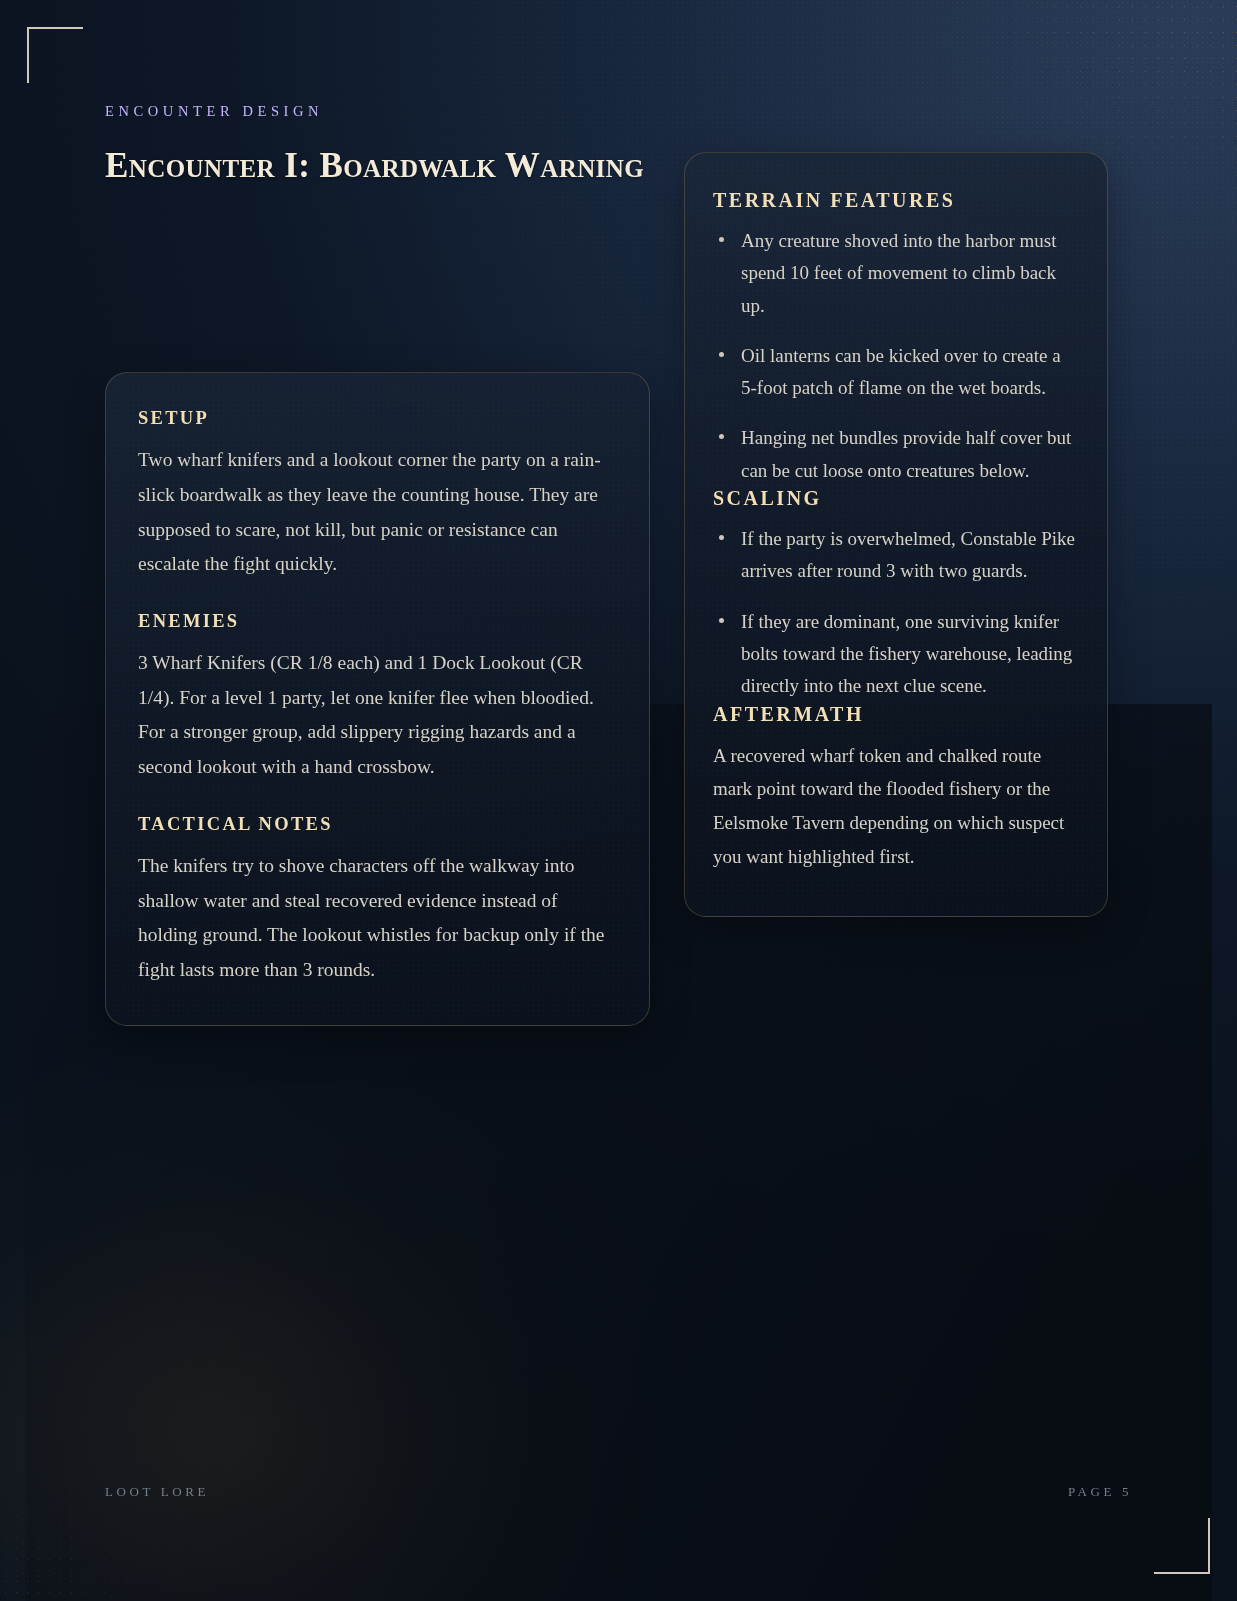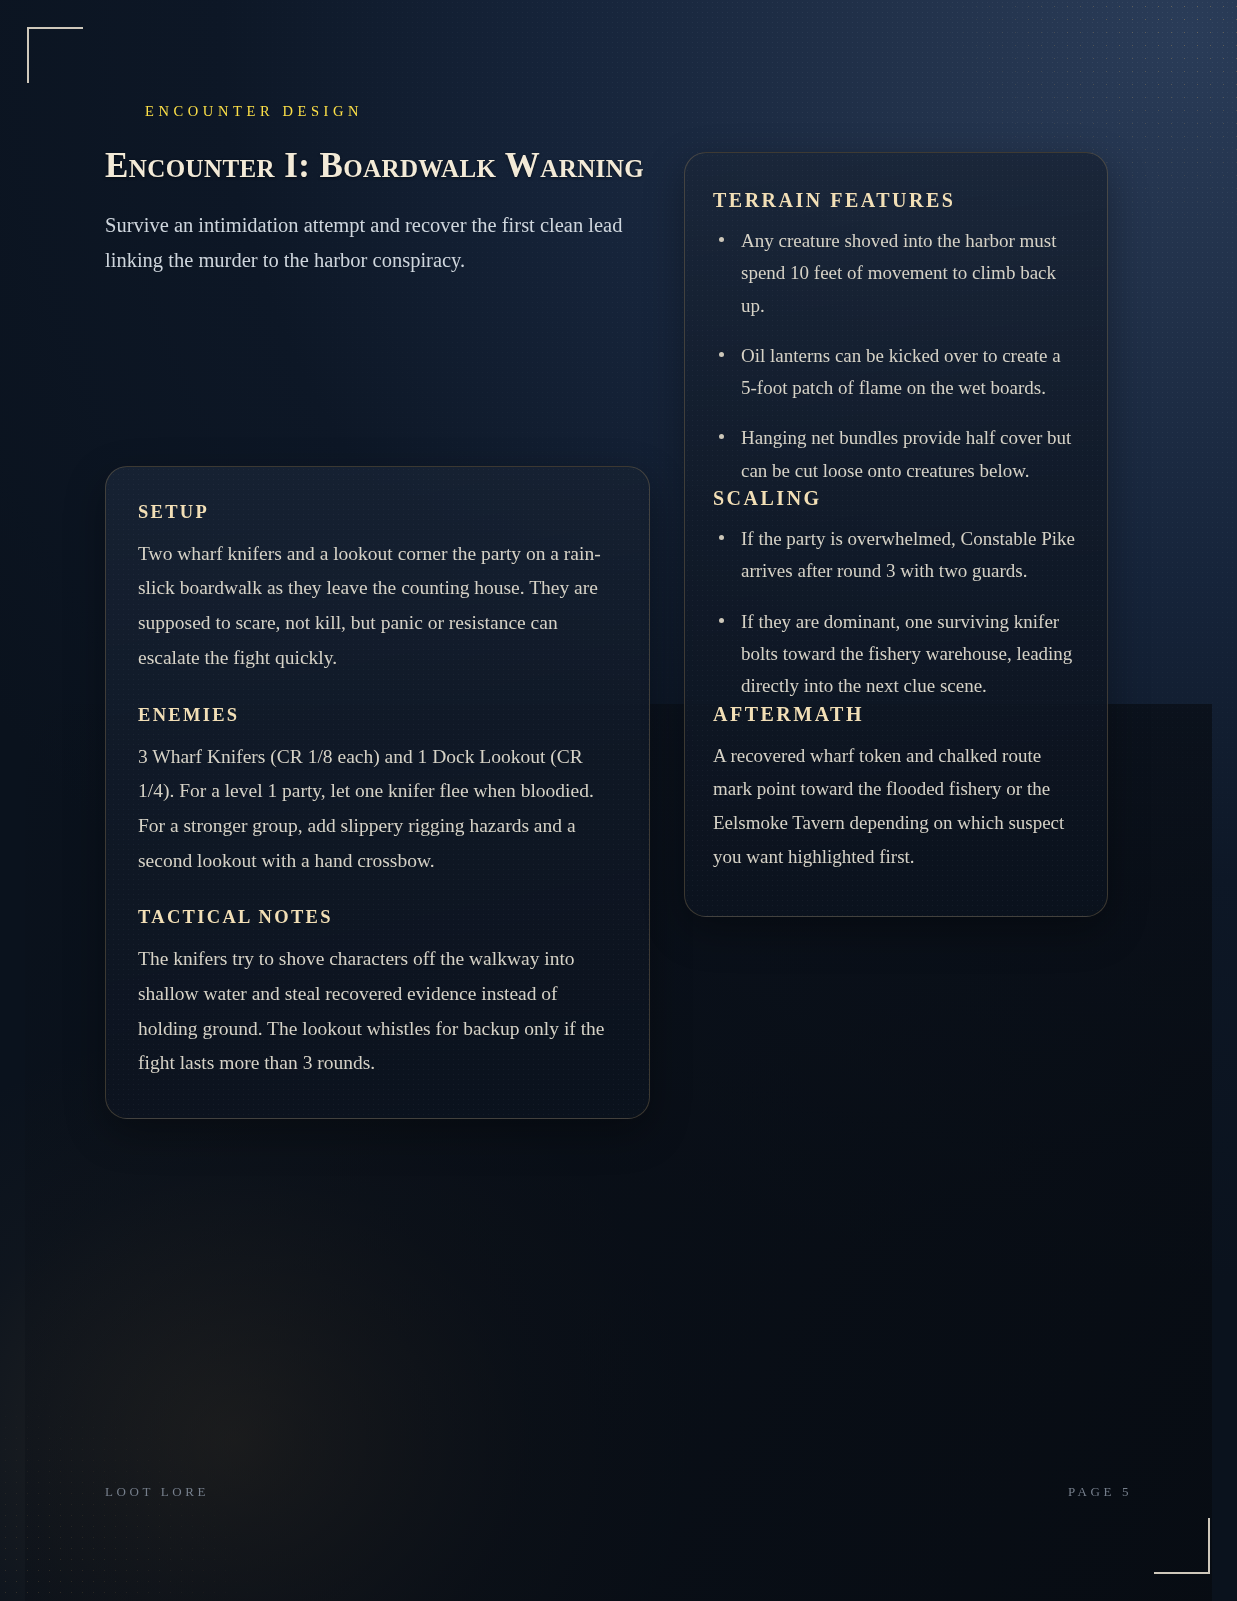--- a/index.html
+++ b/index.html
@@ -93,23 +93,22 @@
     box-sizing: border-box;
   }
 
   .eyebrow {
     position: absolute;
     left: 105px;
     top: 103px;
     font-family: "Liberation Serif", serif;
     font-size: 14.5px;
     letter-spacing: 4.6px;
-    color: #fde047;
+    color: #c4b5fd;
     text-transform: uppercase;
-    margin-left: 40px;
   }
 
   .columns {
     position: absolute;
     left: 105px;
     top: 146px;
     width: 1003px;
     display: flex;
     align-items: flex-start;
     gap: 34px;
@@ -235,21 +234,20 @@
 <div class="corner corner-br"></div>
 
 <div class="sheet">
 
   <div class="eyebrow">Encounter Design</div>
 
   <div class="columns">
 
     <div class="col-left">
       <h1 class="title">Encounter I: Boardwalk Warning</h1>
-      <p class="lede">Survive an intimidation attempt and recover the first clean lead linking the murder to the harbor conspiracy.</p>
 
       <div class="card card-left">
         <h2 class="sec">Setup</h2>
         <p class="body">Two wharf knifers and a lookout corner the party on a rain-slick boardwalk as they leave the counting house. They are supposed to scare, not kill, but panic or resistance can escalate the fight quickly.</p>
 
         <h2 class="sec gap">Enemies</h2>
         <p class="body">3 Wharf Knifers (CR 1/8 each) and 1 Dock Lookout (CR 1/4). For a level 1 party, let one knifer flee when bloodied. For a stronger group, add slippery rigging hazards and a second lookout with a hand crossbow.</p>
 
         <h2 class="sec gap">Tactical Notes</h2>
         <p class="body">The knifers try to shove characters off the walkway into shallow water and steal recovered evidence instead of holding ground. The lookout whistles for backup only if the fight lasts more than 3 rounds.</p>

